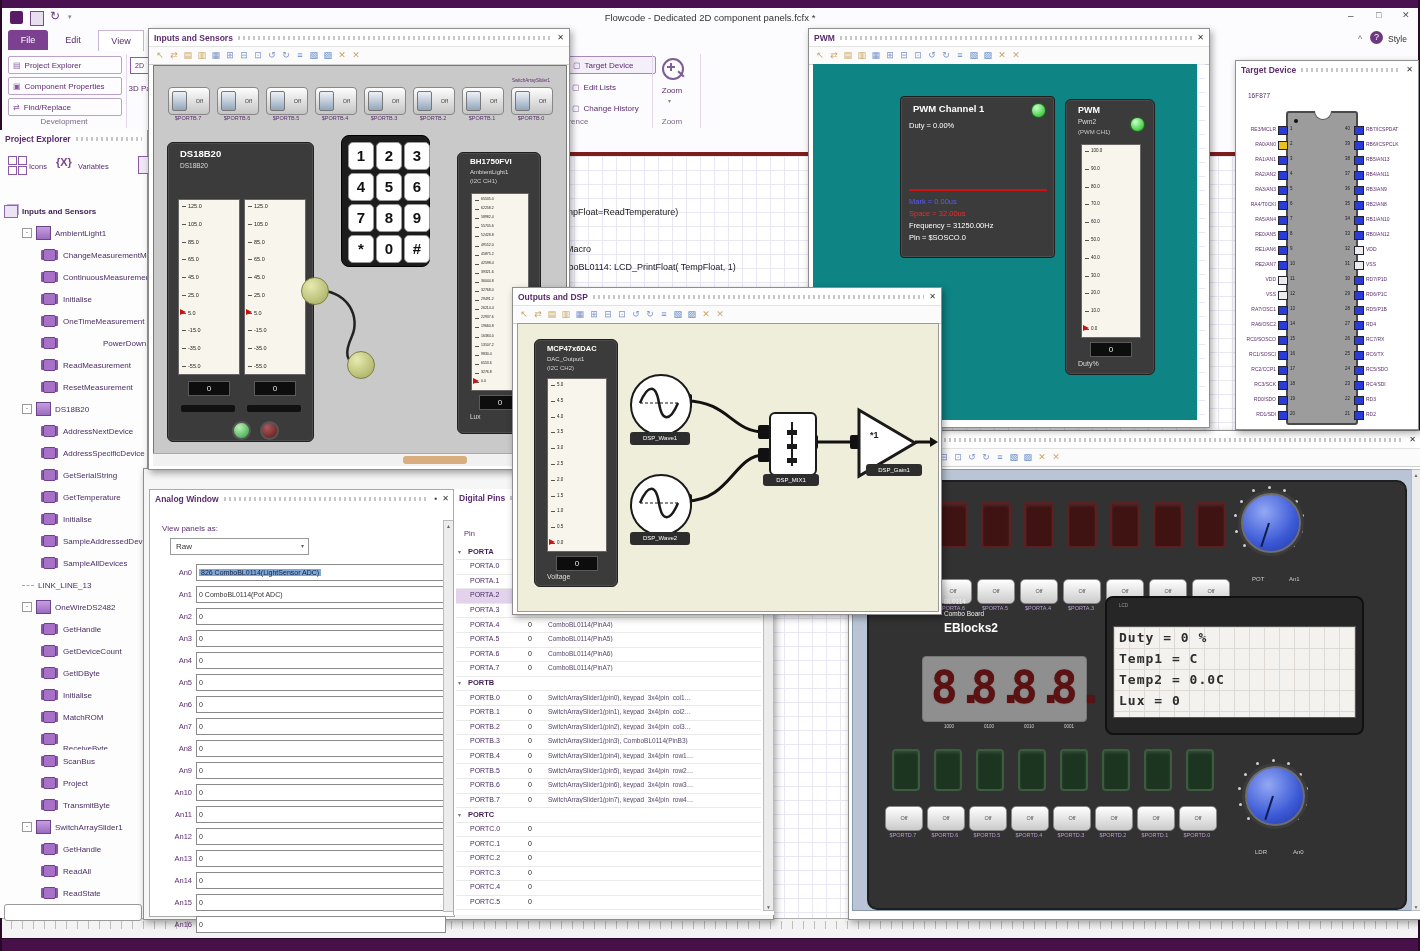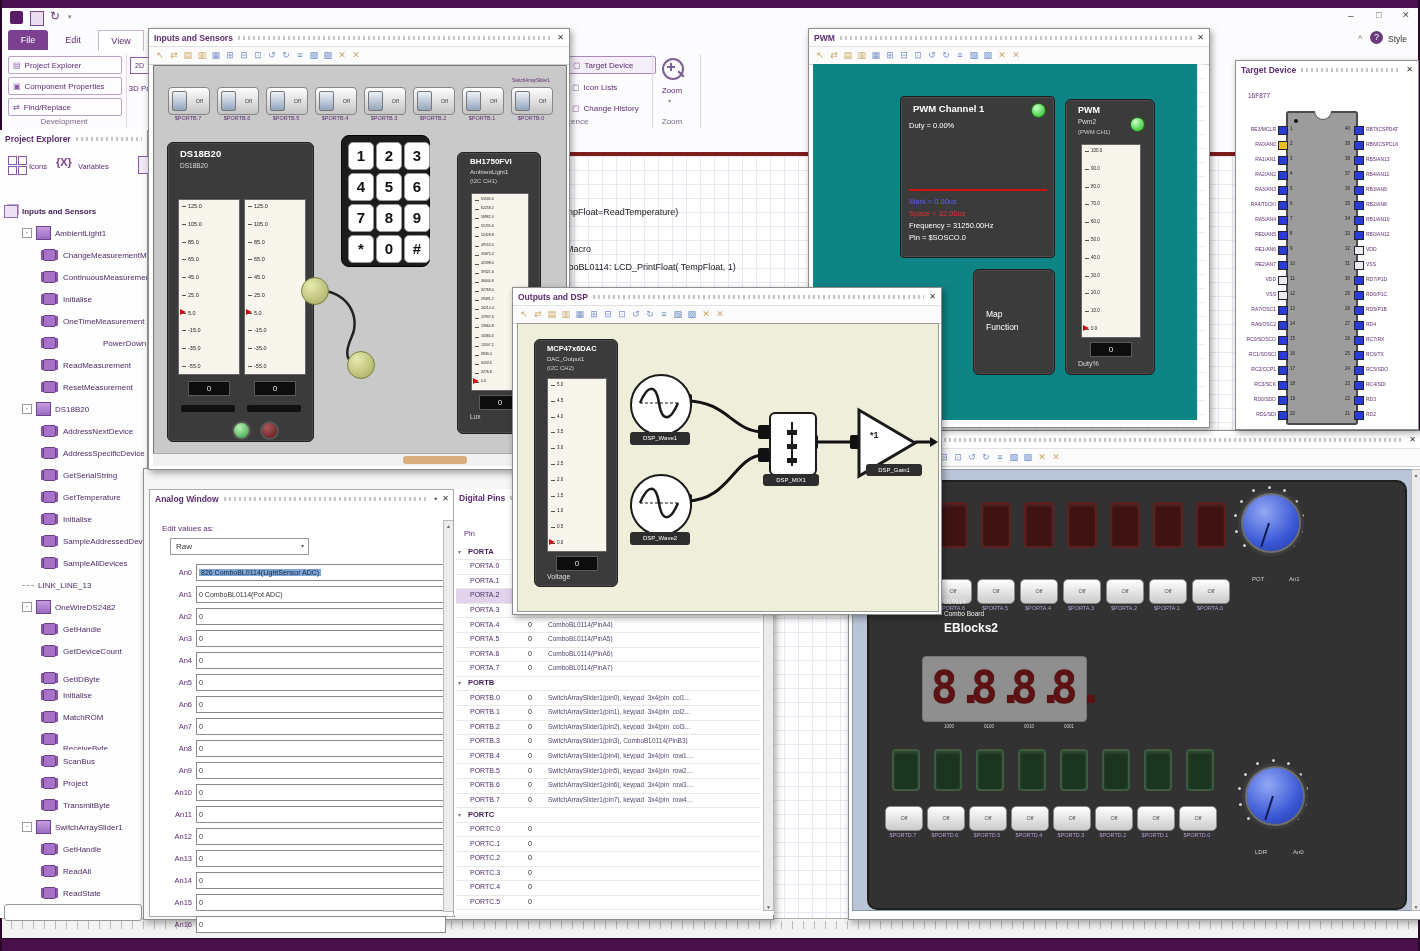--- a/index.html
+++ b/index.html
@@ -68,20 +68,21 @@
 <div id="stage">
 
   <div class="abs" style="left:0;top:0;width:1420px;height:8px;background:#4a1150;"></div>
   <div class="abs" style="left:0;top:8px;width:1420px;height:144px;background:#fcfbfd;"></div>
   <div class="abs" style="left:0;top:152px;width:1420px;height:4px;background:#7e1d1d;"></div>
 
   <div class="abs" style="left:10px;top:11px;width:13px;height:13px;background:#5a1b66;border-radius:2px;"></div>
   <div class="abs" style="left:30px;top:11px;width:12px;height:13px;border:1px solid #7a4a8a;background:#e8def0;"></div>
   <div class="abs" style="left:50px;top:9px;font-size:12px;color:#6a3a7e;">↻</div>
   <div class="abs" style="left:68px;top:13px;font-size:7px;color:#888;">▾</div>
+  <div class="abs" style="left:400px;top:12px;width:620px;text-align:center;font-size:9.5px;color:#333;">Flowcode - Dedicated 2D component panels.fcfx *</div>
   <div class="abs" style="left:1348px;top:10px;font-size:10px;color:#555;">–</div>
   <div class="abs" style="left:1376px;top:10px;font-size:9px;color:#555;">□</div>
   <div class="abs" style="left:1402px;top:10px;font-size:9px;color:#555;">✕</div>
 
   <div class="tab" style="left:8px;top:30px;width:40px;background:#7b4190;color:#fff;border-radius:3px 3px 0 0;">File</div>
   <div class="tab" style="left:52px;top:30px;width:42px;">Edit</div>
   <div class="tab" style="left:98px;top:30px;width:44px;background:#fff;border:1px solid #c9b6d6;border-bottom:none;">View</div>
   <div class="tab" style="left:146px;top:30px;width:64px;">Commands</div>
   <div class="abs" style="left:1358px;top:34px;font-size:9px;color:#777;">^</div>
   <div class="abs" style="left:1370px;top:31px;width:13px;height:13px;border-radius:50%;background:#6a3a7e;color:#fff;font-size:9px;text-align:center;line-height:13px;">?</div>
@@ -103,21 +104,21 @@
   <div class="abs" style="left:126px;top:54px;width:1px;height:74px;background:#e2d8ea;"></div>
   <div class="abs" style="left:130px;top:57px;width:17px;height:15px;border:1px solid #8a5aa8;color:#5b2d6e;font-size:7px;text-align:center;line-height:15px;">2D</div>
   <div class="abs" style="left:127px;top:84px;width:40px;font-size:8px;color:#5b2d6e;text-align:center;line-height:1.3;">3D Panels</div>
 
   <div class="rbtn" style="left:568px;top:56px;width:78px;background:#f5effa;border-color:#a88ab8;">
       <span class="rico">▢</span>
       <span>Target Device</span>
     </div>
   <div class="ritem" style="left:572px;top:79px;">
       <span class="rico">▢</span>
-      <span>Icon Lists</span>
+      <span>Edit Lists</span>
     </div>
   <div class="ritem" style="left:572px;top:100px;">
       <span class="rico">▢</span>
       <span>Change History</span>
     </div>
   <div class="rgl" style="left:520px;top:117px;width:100px;">Reference</div>
   <div class="abs" style="left:652px;top:54px;width:1px;height:74px;background:#e2d8ea;"></div>
   <div class="abs" style="left:662px;top:58px;width:18px;height:18px;border:2px solid #7b5e92;border-radius:50%;">
       <div style="position:absolute;left:6px;top:3px;width:2px;height:8px;background:#7b5e92;"></div>
       <div style="position:absolute;left:3px;top:6px;width:8px;height:2px;background:#7b5e92;"></div>
@@ -238,21 +239,21 @@
           <span style="overflow: hidden; white-space: nowrap;">OneWireDS2482</span>
         </div>
         <div class="titem" style="left: 40px; top: 418px;">
           <div class="mico"></div>
           <span style="overflow: hidden; white-space: nowrap;">GetHandle</span>
         </div>
         <div class="titem" style="left: 40px; top: 440px;">
           <div class="mico"></div>
           <span style="overflow: hidden; white-space: nowrap;">GetDeviceCount</span>
         </div>
-        <div class="titem" style="left: 40px; top: 462px; align-items: flex-end;">
+        <div class="titem" style="left: 40px; top: 462px;">
           <div class="mico"></div>
           <span style="overflow: hidden; white-space: nowrap;">GetIDByte</span>
         </div>
         <div class="titem" style="left: 40px; top: 484px;">
           <div class="mico"></div>
           <span style="overflow: hidden; white-space: nowrap;">Initialise</span>
         </div>
         <div class="titem" style="left: 40px; top: 506px;">
           <div class="mico"></div>
           <span style="overflow: hidden; white-space: nowrap;">MatchROM</span>
@@ -296,21 +297,21 @@
 
   <div class="panel" style="left:143px;top:468px;width:629px;height:450px;background:#f6f6f6;z-index:3;">
 
     <div class="abs" style="left:5px;top:20px;width:304px;height:426px;background:#fff;border:1px solid #aaa;">
       <div class="ptitle">
           <span>Analog Window</span>
           <span class="dots"></span>
           <span class="pclose">▪</span>
           <span class="pclose">✕</span>
         </div>
-      <div class="abs" style="left:12px;top:34px;font-size:8px;color:#5b2d6e;">Edit values as:</div>
+      <div class="abs" style="left:12px;top:34px;font-size:8px;color:#5b2d6e;">View panels as:</div>
       <div class="abs" style="left:20px;top:48px;width:132px;height:15px;border:1px solid #999;background:#fff;font-size:8px;color:#333;line-height:15px;padding-left:5px;"><span>Raw</span><span style="position:absolute;right:4px;font-size:6px;color:#666;">▾</span></div>
       <div id="an-rows">
           <div class="anlab" style="left: 6px; top: 78px;">An0</div>
           <div class="anbox" style="left: 46px; top: 74px; width: 246px;"><span class="anhl">826 ComboBL0114(LightSensor ADC)</span></div>
           <div class="anlab" style="left: 6px; top: 100px;">An1</div>
           <div class="anbox" style="left: 46px; top: 96px; width: 246px;">0 ComboBL0114(Pot ADC)</div>
           <div class="anlab" style="left: 6px; top: 122px;">An2</div>
           <div class="anbox" style="left: 46px; top: 118px; width: 246px;">0</div>
           <div class="anlab" style="left: 6px; top: 144px;">An3</div>
           <div class="anbox" style="left: 46px; top: 140px; width: 246px;">0</div>
@@ -544,20 +545,29 @@
             <div class="seg" style="left: 48px; top: 0px;">8.</div>
             <div class="seg" style="left: 88px; top: 0px;">8.</div>
             <div class="seg" style="left: 128px; top: 0px;">8.</div>
           </div>
         <div id="seglabels">
             <div class="seglab" style="left: 61px; top: 242px;">1000</div>
             <div class="seglab" style="left: 101px; top: 242px;">0100</div>
             <div class="seglab" style="left: 141px; top: 242px;">0010</div>
             <div class="seglab" style="left: 181px; top: 242px;">0001</div>
           </div>
+        <div class="abs" style="left:236px;top:114px;width:255px;height:135px;background:#262626;border:2px solid #111;border-radius:8px;">
+          <div class="ctext" style="top:6px;font-size:4.5px;color:#999;">LCD</div>
+          <div id="lcd-screen" class="abs" style="left:6px;top:28px;width:241px;height:90px;background:#f4f2ee;background-image:repeating-linear-gradient(90deg,#ded9d2 0 1px,transparent 1px 15px),repeating-linear-gradient(#ded9d2 0 1px,transparent 1px 21px);border:1px solid #555;">
+              <div class="lcdline">Duty = 0 %</div>
+              <div class="lcdline">Temp1 = C</div>
+              <div class="lcdline">Temp2 = 0.0C</div>
+              <div class="lcdline">Lux = 0</div>
+            </div>
+        </div>
         <div id="bot-leds">
             <div class="ledg" style="left: 23px; top: 267px;"></div>
             <div class="ledg" style="left: 65px; top: 267px;"></div>
             <div class="ledg" style="left: 107px; top: 267px;"></div>
             <div class="ledg" style="left: 149px; top: 267px;"></div>
             <div class="ledg" style="left: 191px; top: 267px;"></div>
             <div class="ledg" style="left: 233px; top: 267px;"></div>
             <div class="ledg" style="left: 275px; top: 267px;"></div>
             <div class="ledg" style="left: 317px; top: 267px;"></div>
           </div>
@@ -627,24 +637,20 @@
     <div class="abs" style="left:4px;top:35px;width:384px;height:356px;background:#0e8484;">
       <div class="comp" style="left:87px;top:32px;width:153px;height:160px;border-radius:4px;">
         <div class="ctext" style="top:7px;font-size:9.5px;font-weight:bold;">PWM Channel 1</div>
         <div class="gled" style="left:130px;top:6px;"></div>
         <div class="abs" style="left:8px;top:24px;font-size:7.5px;">Duty = 0.00%</div>
         <div class="abs" style="left:8px;top:92px;width:138px;height:2px;background:#cc1111;"></div>
         <div class="abs" style="left:8px;top:100px;font-size:7.5px;color:#5a5aff;">Mark = 0.00us</div>
         <div class="abs" style="left:8px;top:112px;font-size:7.5px;color:#e23030;">Space = 32.00us</div>
         <div class="abs" style="left:8px;top:124px;font-size:7.5px;">Frequency = 31250.00Hz</div>
         <div class="abs" style="left:8px;top:136px;font-size:7.5px;">Pin = $SOSCO.0</div>
-      </div>
-      <div class="comp" style="left:160px;top:205px;width:80px;height:104px;">
-        <div class="ctext" style="top:40px;font-size:8.5px;">Map</div>
-        <div class="ctext" style="top:53px;font-size:8.5px;">Function</div>
       </div>
       <div class="comp" style="left:252px;top:35px;width:88px;height:274px;">
         <div class="ctext" style="top:6px;font-size:9px;font-weight:bold;">PWM</div>
         <div class="ctext" style="top:18px;font-size:6.5px;color:#ddd;">Pwm2</div>
         <div class="gled" style="left:64px;top:17px;"></div>
         <div class="ctext" style="top:29px;font-size:6px;color:#ccc;">(PWM CH1)</div>
         <div id="pwm-slider" class="vslider" style="left:15px;top:44px;width:58px;height:192px;">
             <div class="tickdash" style="left: 3px; top: 6px;"></div>
             <span class="ticklab" style="left: 9px; top: 4px; font-size: 4.5px;">100.0</span>
             <div class="tickdash" style="left: 3px; top: 23.8px;"></div>

